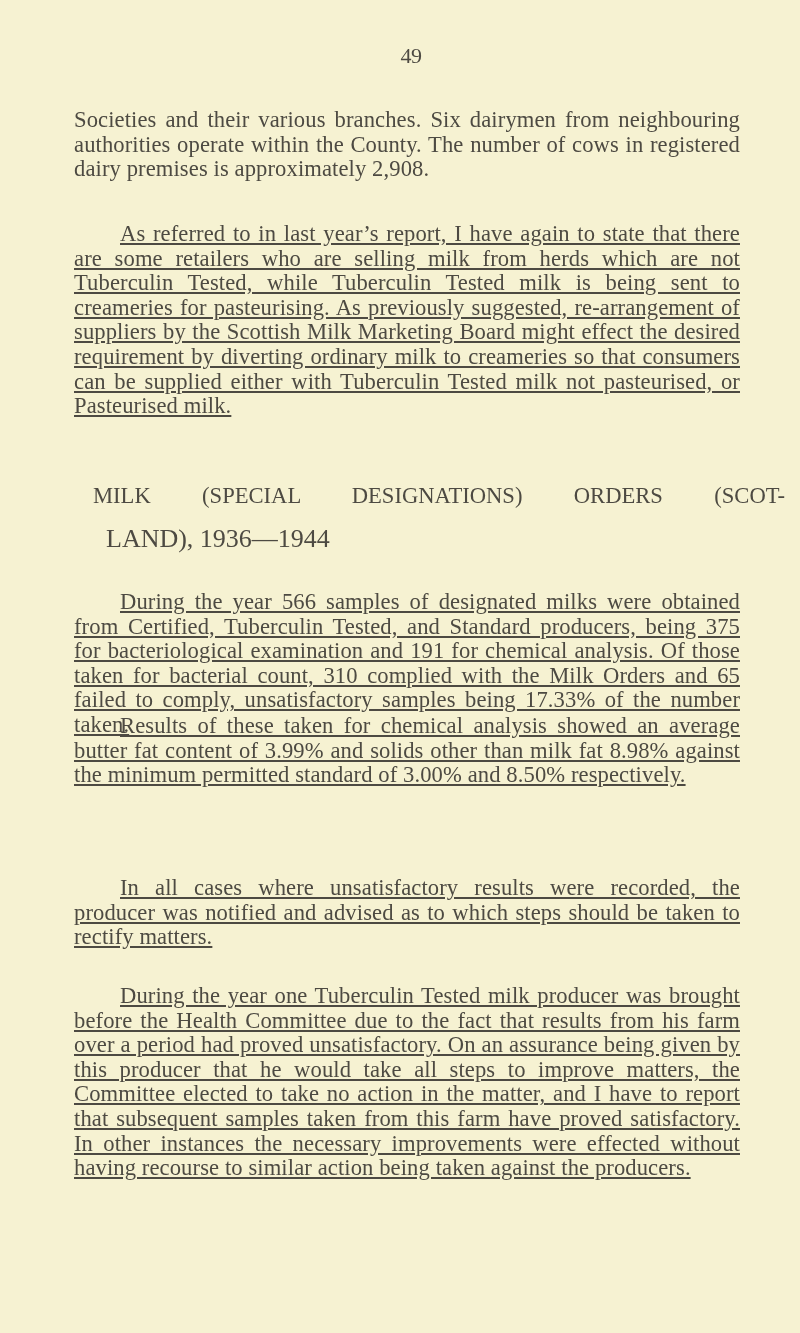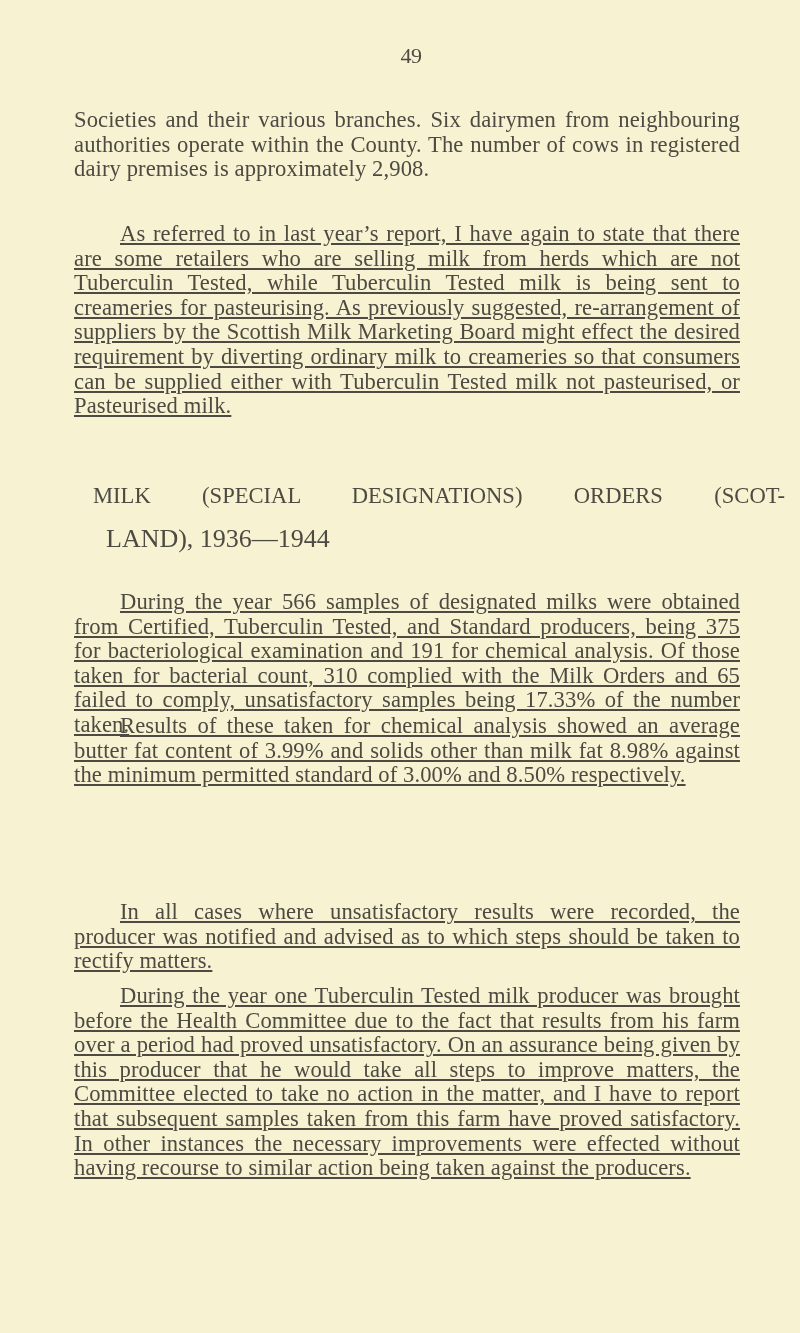--- a/index.html
+++ b/index.html
@@ -29,21 +29,21 @@
     margin-left: 48px;
   }
   .heading-line2 {
     position: absolute; left: 106px; top: 523px;
     font-size: 26px; line-height: 32px;
   }
   .indent { text-indent: 46px; text-decoration: underline; }
   .p3 { top: 578px; }
   .p4 { top: 702px; }
   .p5 { top: 822px; }
-  .p6 { top: 888px; }
+  .p6 { top: 864px; }
   .p7 { top: 972px; }
 </style>
 </head>
 <body>
 
 <div class="page">
   <div class="page-number">49</div>
 
   <div class="body-text p1">
     <p>Societies and their various branches. Six dairymen from neighbouring authorities operate within the County. The number of cows in registered dairy premises is approximately 2,908.</p>

